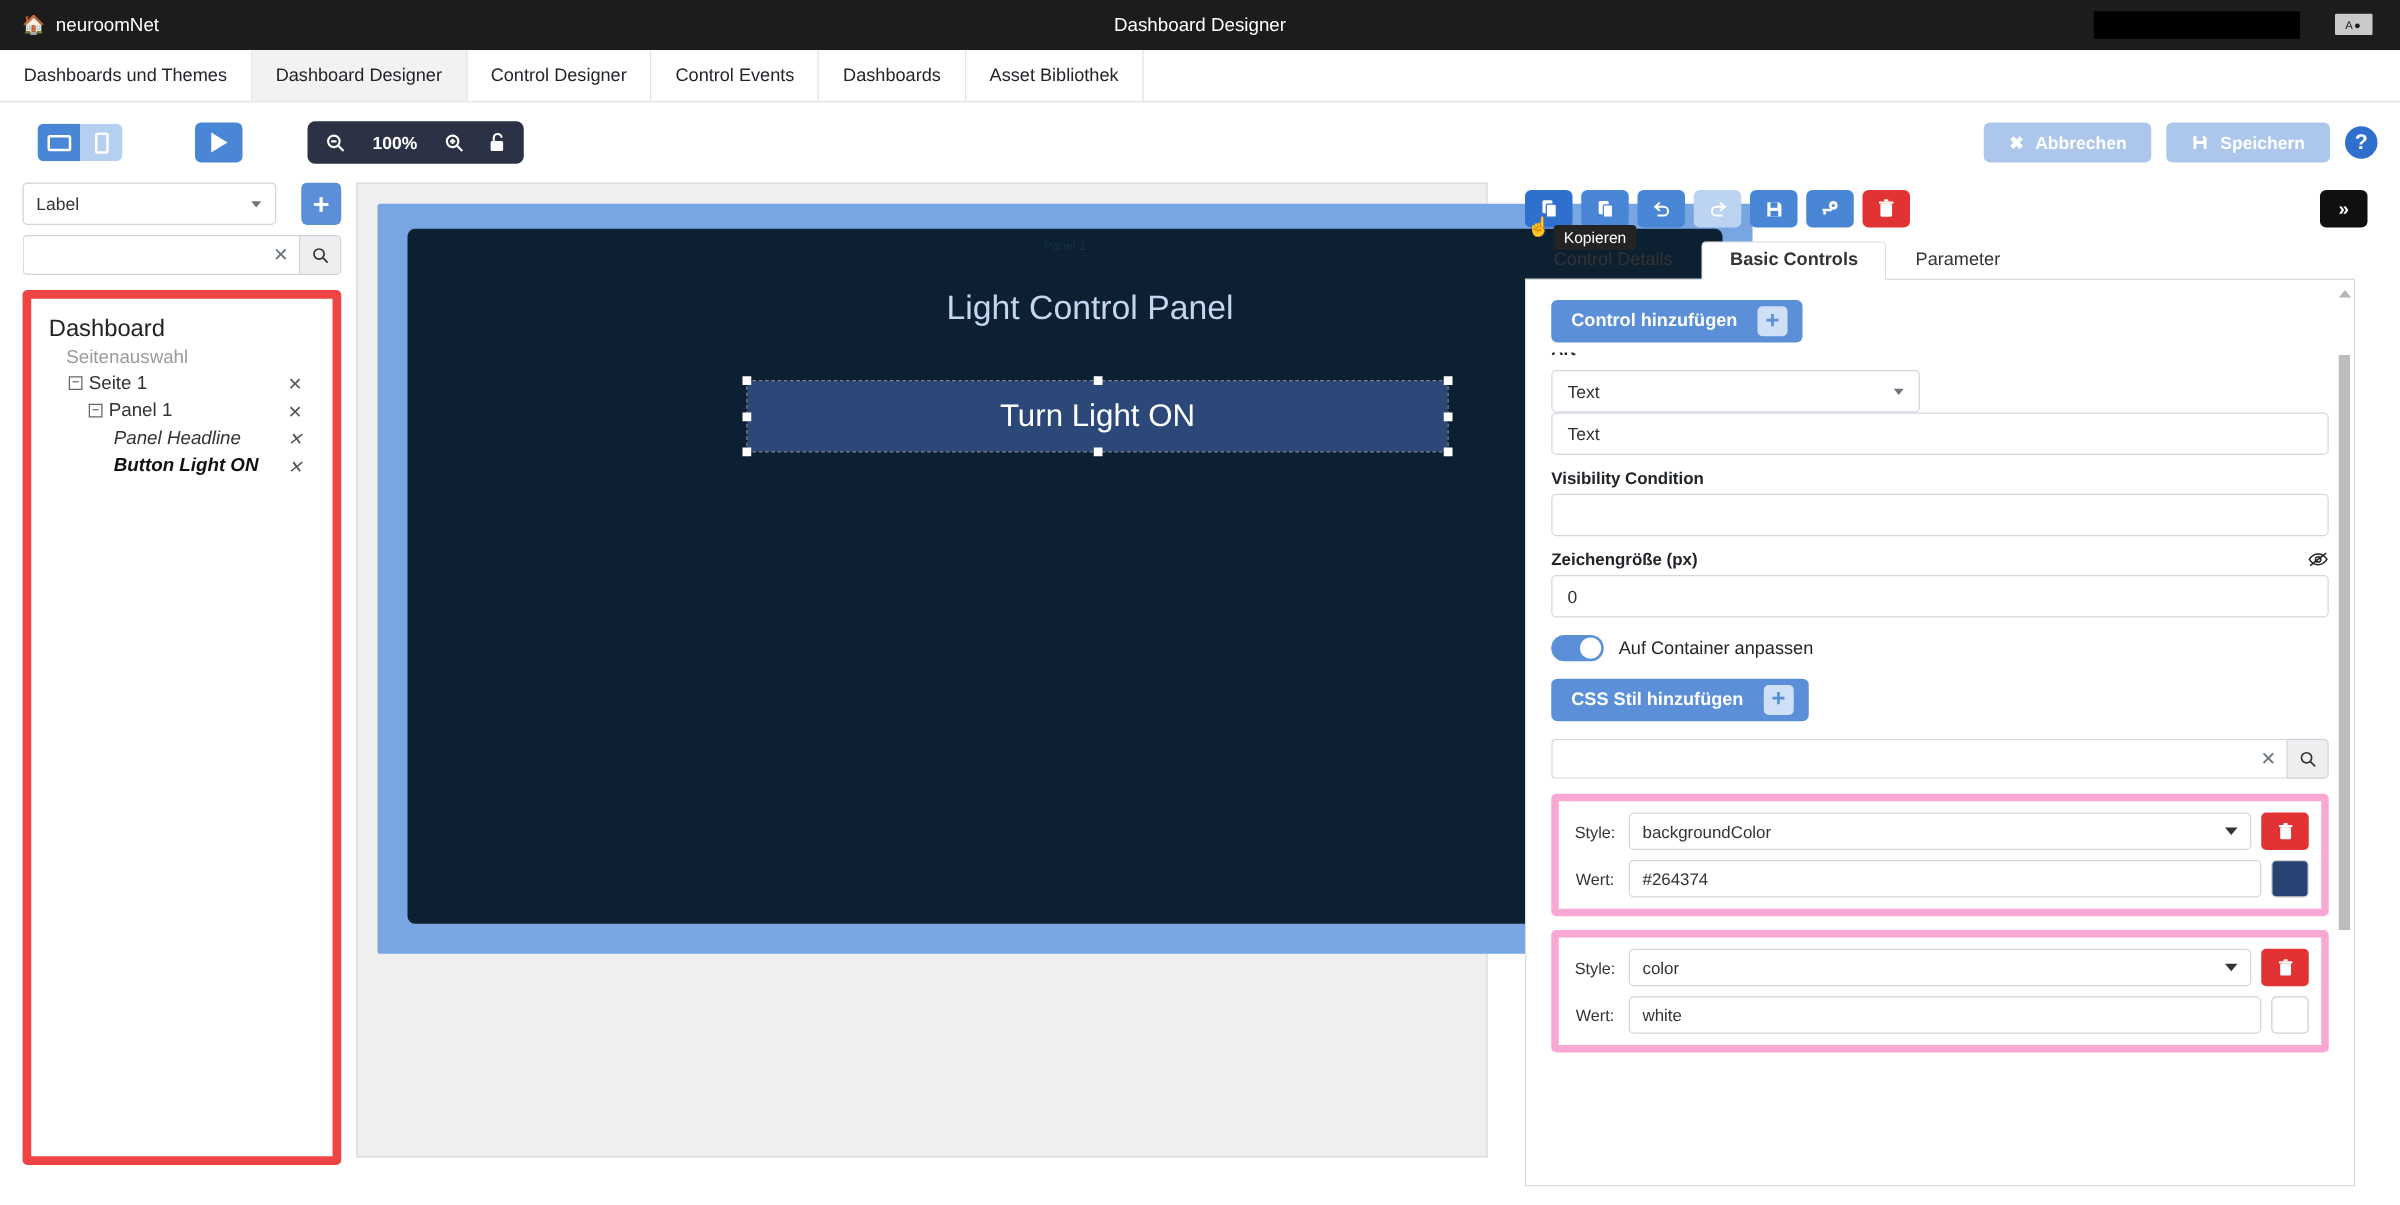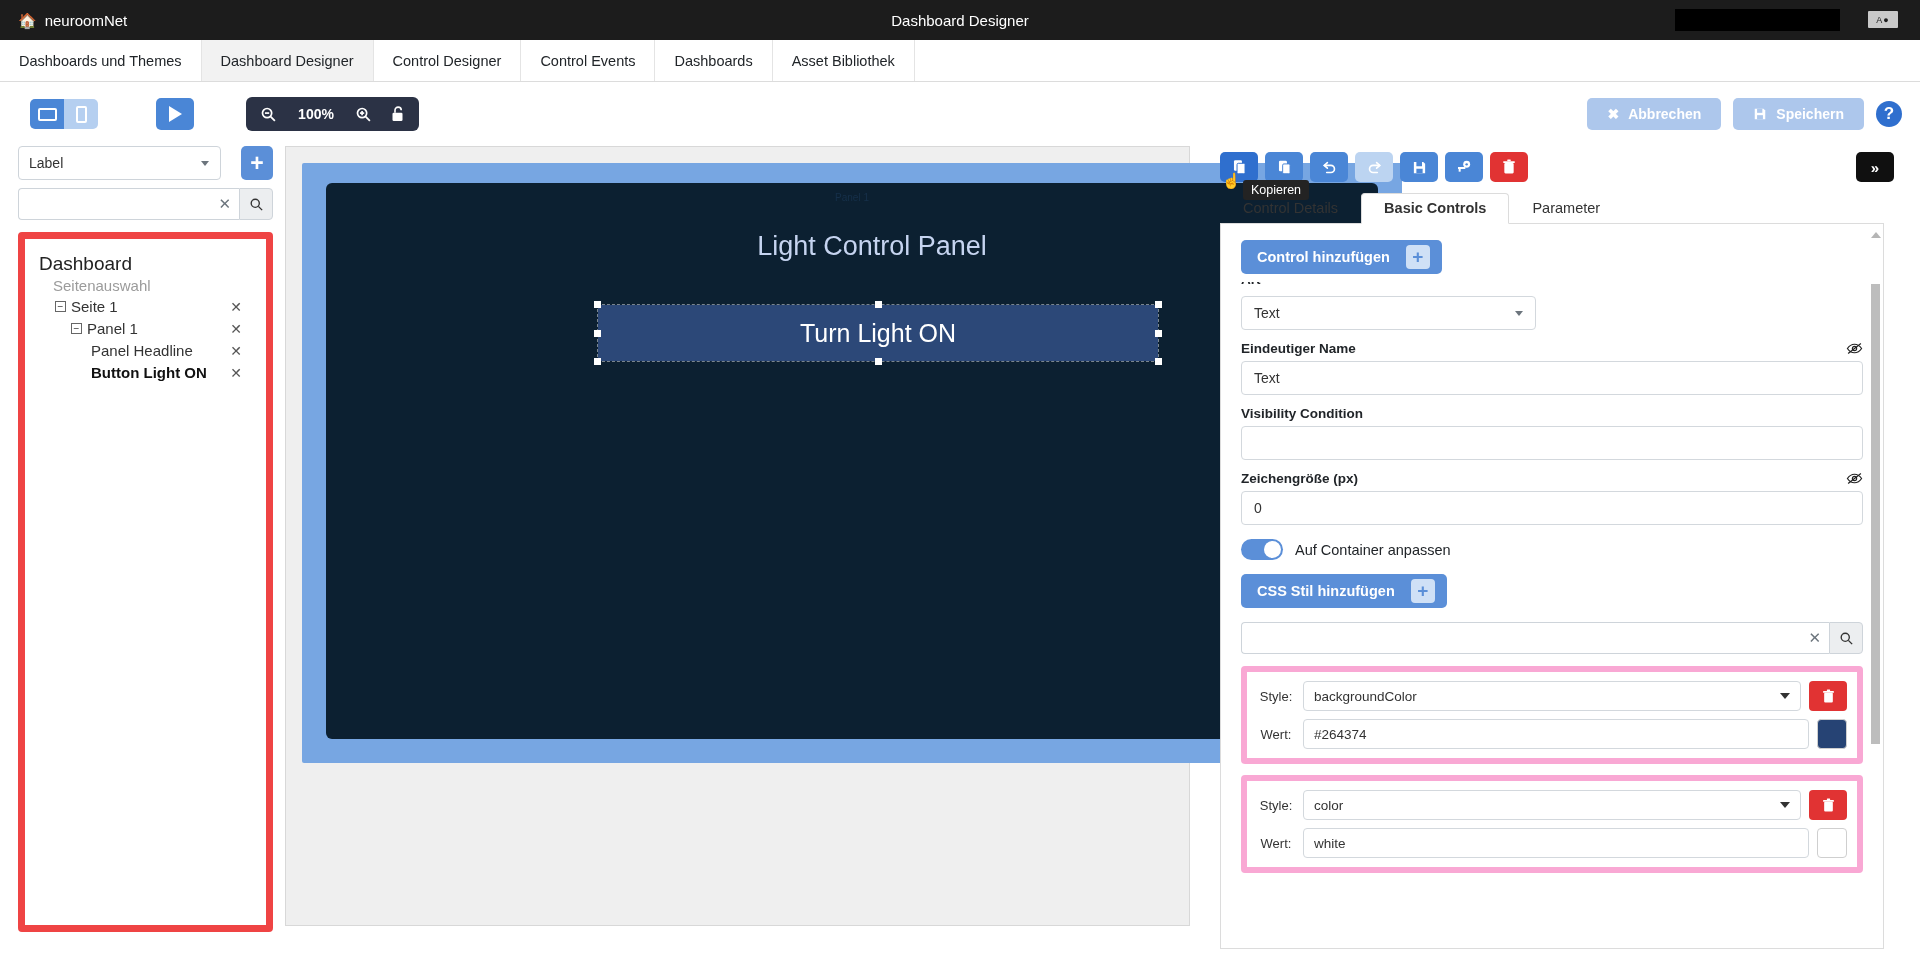--- a/index.html
+++ b/index.html
@@ -145,21 +145,21 @@
   }
   .tree-item .lbl { flex: 1; }
   .tree-item .x { color: #555; font-size: 14px; padding-right: 14px; cursor: pointer; }
   .expander {
     width: 11px; height: 11px; border: 1px solid #666; margin-right: 5px;
     display: inline-flex; align-items: center; justify-content: center;
     font-size: 10px; line-height: 1; color: #333; flex: none;
   }
   .ind1 { padding-left: 16px; }
   .ind2 { padding-left: 32px; }
-  .ind3 { padding-left: 52px; }
+  .ind3 { padding-left: 52px; font-style: italic; }
   .bold { font-weight: bold; color: #111; }
 
   
   #center { flex: 1; padding: 0 12px; }
   #canvas-wrap {
     border: 1px solid #d8d8d8; background: #efefef; height: 780px; position: relative;
   }
   #canvas-blue {
     position: absolute; left: 16px; top: 16px; width: 1100px; height: 600px;
     background: #77a6e2; border-radius: 2px;
@@ -517,30 +517,20 @@
       </div>
 
       <div class="field-label" style="margin-top:8px;overflow:hidden;height:9px">
         <span style="position:relative;top:-7px">Art</span>
       </div>
       <div class="txt-input" style="width:295px">
         <span>Text</span>
         <span class="caret" style="right:12px"></span>
       </div>
 
-      <div class="field-label">
-        <span>Eindeutiger Name</span>
-        <span>
-          <svg width="17" height="15" viewBox="0 0 24 20" fill="none" stroke="#222" stroke-width="1.7">
-            <path d="M2 10s4-6 10-6 10 6 10 6-4 6-10 6S2 10 2 10z"></path>
-              <circle cx="12" cy="10" r="3"></circle>
-            <line x1="3" y1="17" x2="21" y2="3"></line>
-          </svg>
-        </span>
-      </div>
       <div class="txt-input">
         <span>Text</span>
       </div>
 
       <div class="field-label">
         <span>Visibility Condition</span>
       </div>
       <div class="txt-input">
         <span></span>
       </div>

